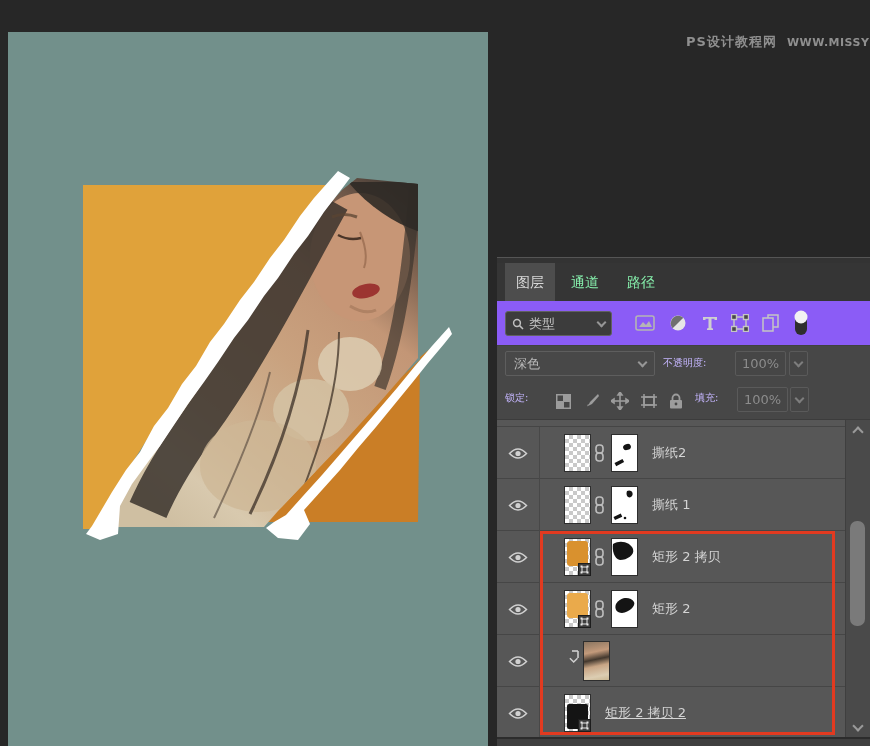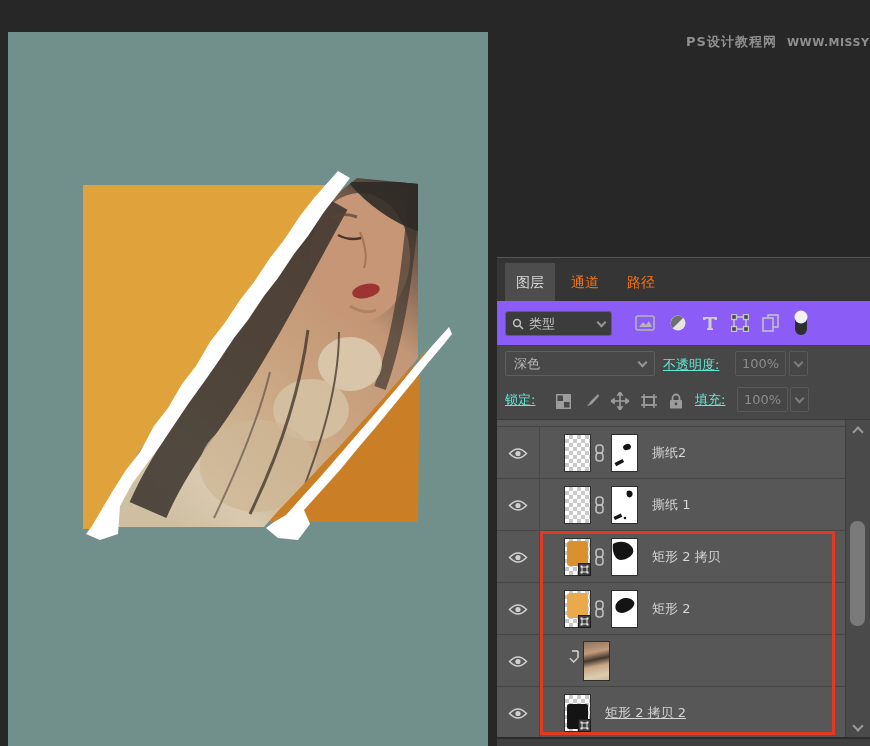--- a/index.html
+++ b/index.html
@@ -19,41 +19,41 @@
 
   
   .canvas { position:absolute; left:8px; top:7px; width:480px; height:739px; background:#72908b; z-index:1; }
   .canvas svg { position:absolute; left:0; top:0; }
 
   
   .panel { position:absolute; left:497px; top:232px; width:423px; height:514px; background:#474747; z-index:10;
            color:#cfcfcf; font-size:13px; }
   .panel-topstrip { position:absolute; left:0; top:0; width:100%; height:6px; background:#333333; border-top:1px solid #555; }
   .tabbar { position:absolute; left:0; top:6px; width:100%; height:38px; background:#353535; }
-  .tab { position:absolute; top:0; height:38px; line-height:38px; text-align:center; font-size:14px; color:#f97316; cursor:default; }
+  .tab { position:absolute; top:0; height:38px; line-height:38px; text-align:center; font-size:14px; color:#86efac; cursor:default; }
   .tab.active { background:#4d4d4d; color:#d8d8d8; }
   .tab-layers { left:8px;  width:50px; }
   .tab-channels { left:62px; width:52px; }
   .tab-paths { left:118px; width:52px; }
   .panel-menu { position:absolute; right:10px; top:12px; width:18px; height:14px; }
   .panel-menu span { display:block; height:2px; background:#b5b5b5; margin-bottom:2px; }
 
   .filter-row { position:absolute; left:0; top:44px; width:100%; height:44px; background:#8b5cf6; }
   .search-box { position:absolute; left:8px; top:10px; width:107px; height:25px; background:#3c3c3c;
                 border:1px solid #616161; border-radius:3px; display:flex; align-items:center; padding:0 6px; gap:5px; }
   .search-box .txt { color:#c5c5c5; font-size:13px; flex:1; }
   .chev { width:7px; height:7px; border-right:2px solid #969696; border-bottom:2px solid #969696;
           transform:rotate(45deg); display:inline-block; margin-top:-3px; }
   .ficon { position:absolute; top:11px; width:24px; height:22px; display:flex; align-items:center; justify-content:center; }
 
   .blend-row { position:absolute; left:0; top:88px; width:100%; height:37px; background:#474747; border-top:1px solid #414141; }
   .blend-select { position:absolute; left:8px; top:5px; width:150px; height:25px; border:1px solid #5e5e5e; border-radius:2px;
                   display:flex; align-items:center; padding:0 8px; color:#b9b9b9; background:#484848; }
   .blend-select .txt { flex:1; }
-  .rowlbl { position:absolute; top:10px; color:#5eead4; font-size:13px;text-decoration:underline; }
+  .rowlbl { position:absolute; top:10px; color:#c4b5fd; font-size:10px; }
   .valbox { position:absolute; top:5px; width:51px; height:25px; border:1px solid #5a5a5a; border-radius:2px;
             color:#8c8c8c; display:flex; align-items:center; justify-content:center; font-size:13px; background:#464646; }
   .chevbox { position:absolute; top:5px; width:19px; height:25px; border:1px solid #5a5a5a; border-radius:2px;
              display:flex; align-items:center; justify-content:center; background:#464646; }
   .chevbox .chev { border-color:#7d7d7d; }
 
   .lock-row { position:absolute; left:0; top:125px; width:100%; height:37px; background:#474747; }
   .lock-icon { position:absolute; top:9px; width:22px; height:20px; display:flex; align-items:center; justify-content:center; }
 
   

